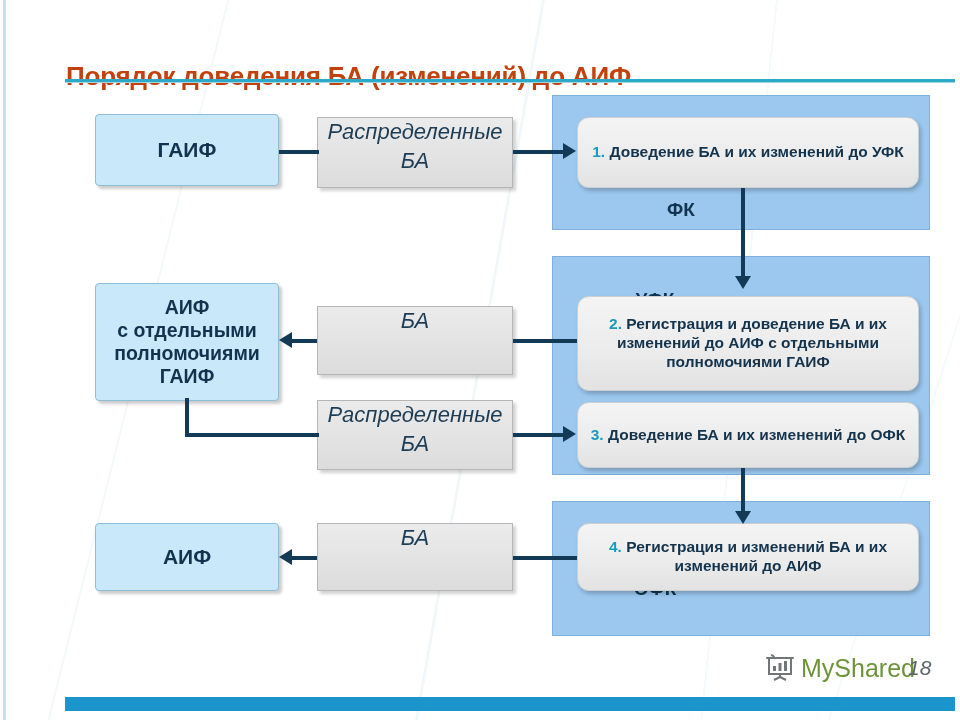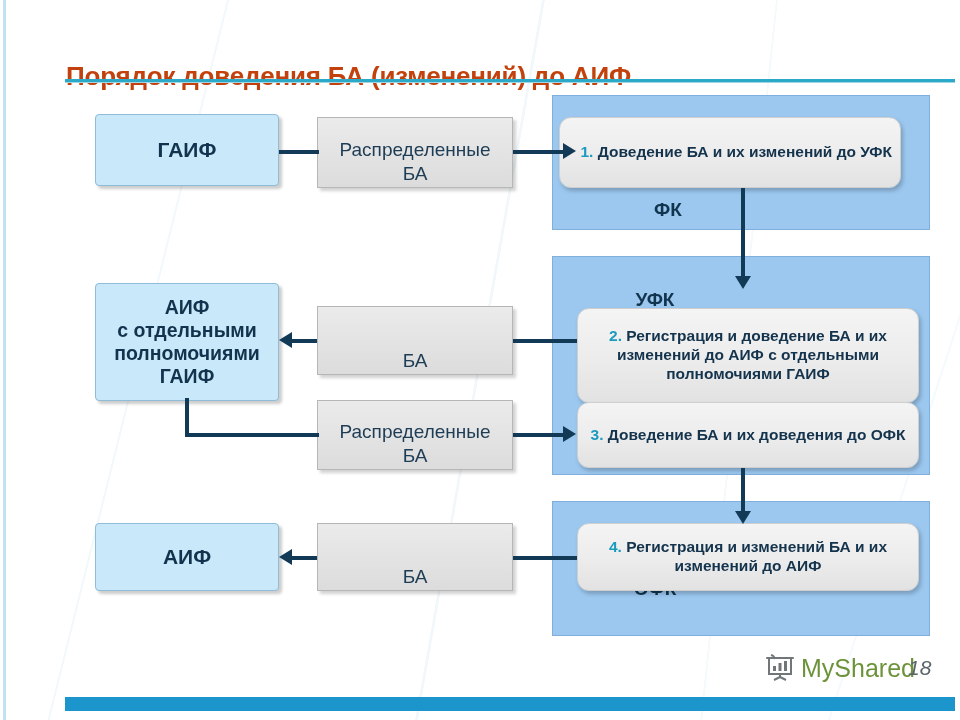--- a/index.html
+++ b/index.html
@@ -82,26 +82,27 @@
     line-height:1.18;
   }
   .entity-box.multi{font-size:19.5px;}
   
   .doc-box{
     position:absolute;
     background:linear-gradient(180deg,#ebebeb 0%,#e2e2e2 60%,#dcdcdc 100%);
     border:1px solid #b6b6b6;
     box-shadow:3px 3px 3px rgba(0,0,0,.18);
     box-sizing:border-box;
-    display:flex;align-items:flex-end;justify-content:center;
+    display:flex;align-items:flex-start;justify-content:center;
     text-align:center;
     color:#1d3c55;
     font-weight:normal;
-    font-size:19px;
+    font-size:22px;
     line-height:1.3;
+    font-style:italic;
   }
   
   .conn{position:absolute;background:#123a56;}
   .conn-h{height:4px;}
   .conn-v{width:4px;}
   .arrow-r{
     position:absolute;width:0;height:0;
     border-top:8px solid transparent;
     border-bottom:8px solid transparent;
     border-left:13px solid #123a56;
@@ -142,42 +143,42 @@
 <div id="left-edge-rule"></div>
 
 <div id="slide-title">Порядок доведения БА (изменений) до АИФ</div>
 <div id="title-rule"></div>
 <div id="title-rule2"></div>
 
 <div class="region-panel" style="left:552px;top:95px;width:378px;height:135px;"></div>
 <div class="region-panel" style="left:552px;top:256px;width:378px;height:219px;"></div>
 <div class="region-panel" style="left:552px;top:501px;width:378px;height:135px;"></div>
 
-<div class="region-label" style="left:608px;top:199px;width:120px;">ФК</div>
+<div class="region-label" style="left:621px;top:199px;width:120px;">ФК</div>
 <div class="region-label" style="left:595px;top:261px;width:120px;margin-top:28px;">УФК</div>
 <div class="region-label" style="left:595px;top:578px;width:120px;">ОФК</div>
 
-<div class="step-box" style="left:559px;top:117px;width:342px;height:71px;justify-content:flex-end;">
+<div class="step-box" style="left:577px;top:117px;width:342px;height:71px;">
   <div>
     <span class="step-num">1.</span>
     <span>Доведение БА и их изменений до УФК</span>
   </div>
 </div>
 
-<div class="step-box" style="left:577px;top:308px;width:342px;height:95px;justify-content:center;">
+<div class="step-box" style="left:577px;top:296px;width:342px;height:95px;justify-content:center;">
   <div>
     <span class="step-num">2.</span>
     <span>Регистрация и доведение БА и их изменений до АИФ с отдельными полномочиями ГАИФ</span>
   </div>
 </div>
 
 <div class="step-box" style="left:577px;top:402px;width:342px;height:66px;">
   <div>
     <span class="step-num">3.</span>
-    <span>Доведение БА и их доведения до ОФК</span>
+    <span>Доведение БА и их изменений до ОФК</span>
   </div>
 </div>
 
 <div class="step-box" style="left:577px;top:523px;width:342px;height:68px;">
   <div>
     <span class="step-num">4.</span>
     <span>Регистрация и изменений БА и их изменений до АИФ</span>
   </div>
 </div>
 

